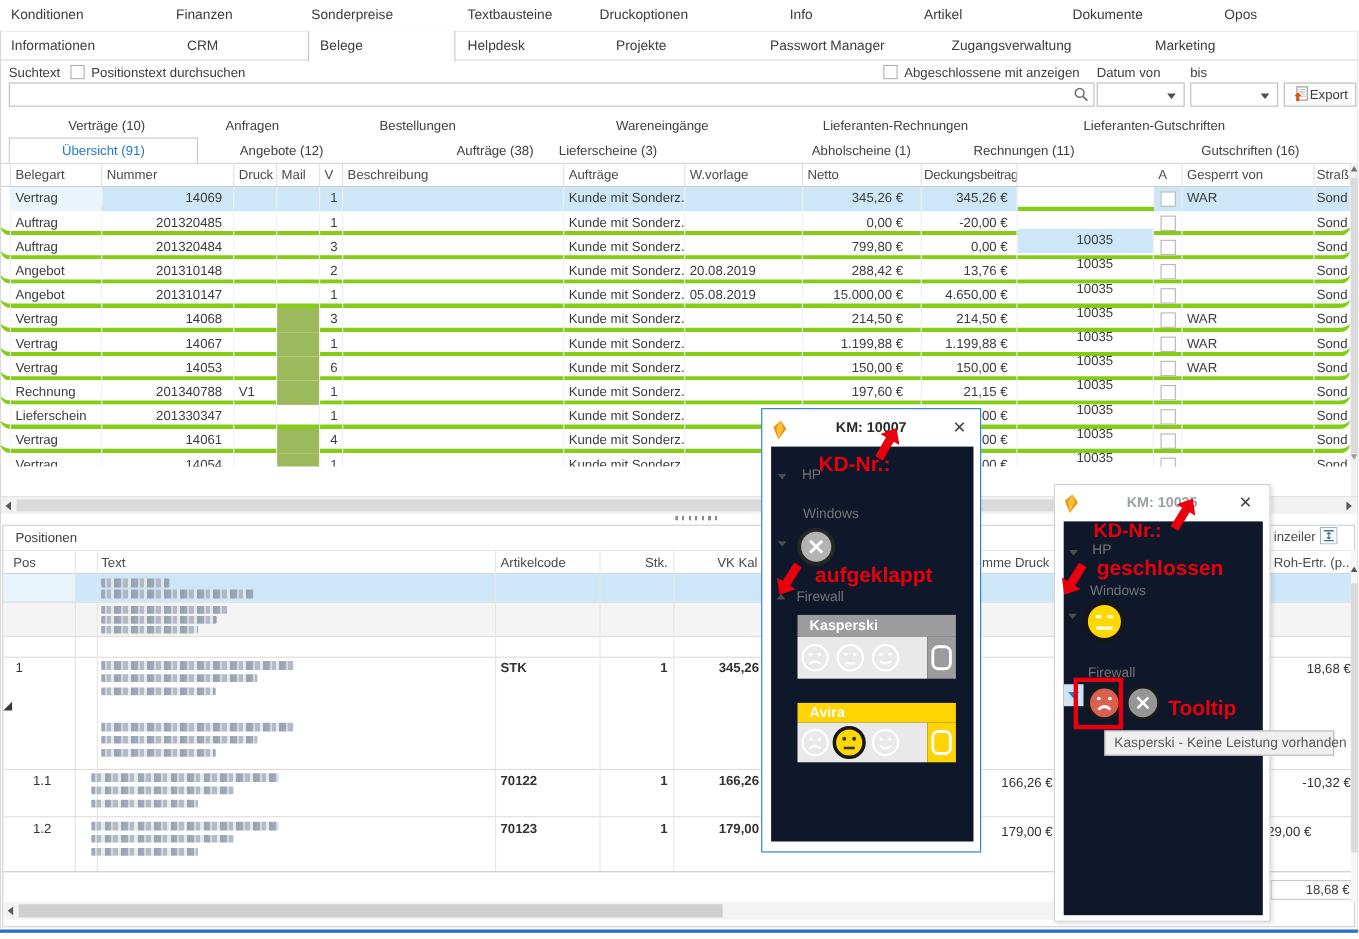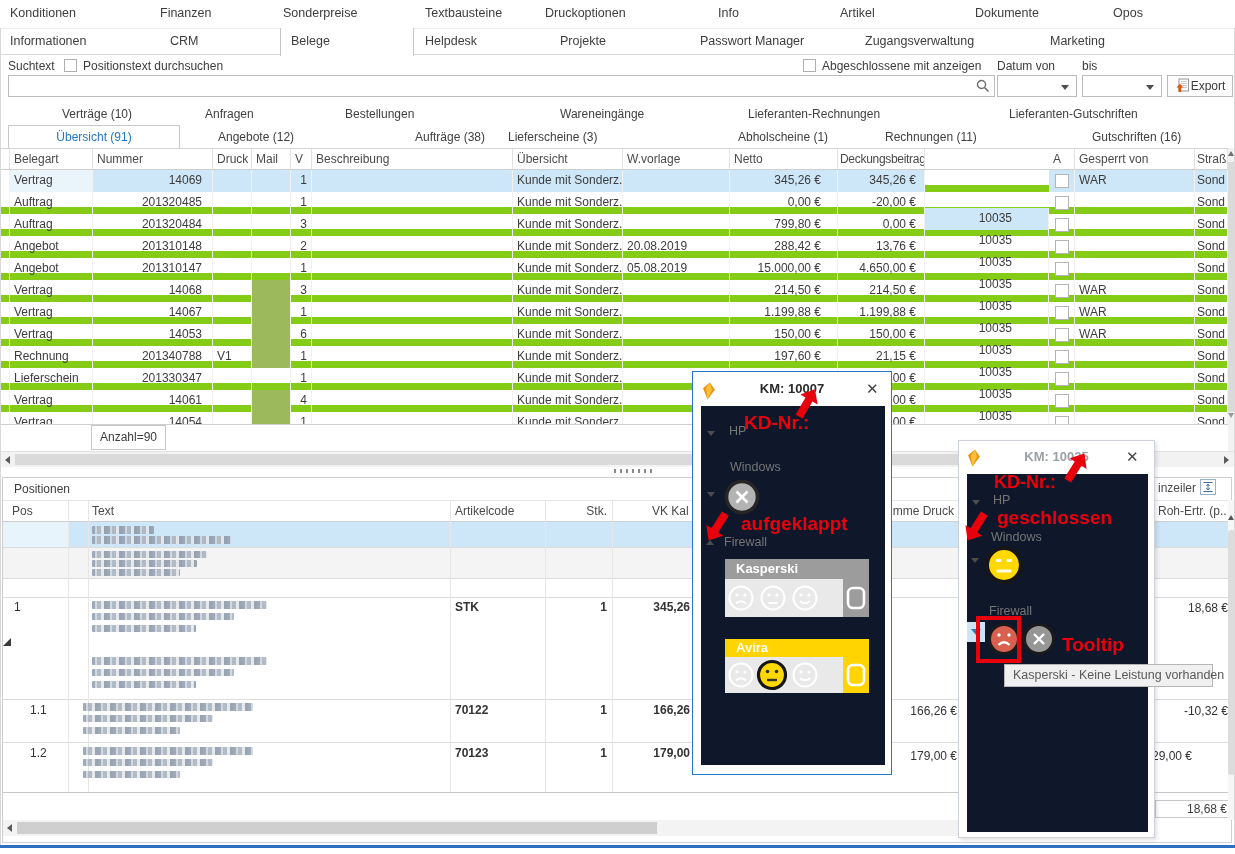--- a/index.html
+++ b/index.html
@@ -25,21 +25,21 @@
   
   .dtab{position:absolute;font-size:12px;color:#404040;white-space:nowrap;}
   .uebersicht-box{position:absolute;left:8px;top:125px;width:172px;height:23px;background:#fff;
       border:1px solid #c9c9c9;border-bottom:none;box-sizing:border-box;text-align:center;
       line-height:22px;color:#1e78c8;z-index:2;}
   
   .g-header{position:absolute;left:0;top:148px;width:1228px;height:22px;display:flex;
       border-top:1px solid #d5d5d5;border-bottom:1px solid #cfcfcf;box-sizing:border-box;color:#4a4a4a;}
   .g-header>div{box-sizing:border-box;border-right:1px solid #e2e2e2;padding:0 4px;line-height:20px;height:100%;overflow:hidden;white-space:nowrap;}
   .g-rows{position:absolute;left:0;top:170px;width:1228px;height:254px;overflow:hidden;}
-  .g-row{display:flex;height:22px;box-sizing:border-box;border-bottom:7px solid #84cc16;background:#fff;}
+  .g-row{display:flex;height:22px;box-sizing:border-box;border-bottom:4px solid #84cc16;background:#fff;border-radius:10px;}
   .g-row>div{box-sizing:border-box;border-right:1px solid #f1f1f1;padding:0 4px;line-height:21px;height:22px;overflow:hidden;white-space:nowrap;}
   .ci{width:10px;}.cbel{width:83px;}.c-num{width:120px;}.cdr{width:39px;}.cma{width:39px;}
   .cv{width:21px;}.cbes{width:201px;}.cemp{width:110px;}.cwv{width:107px;}.cnet{width:108px;}
   .cdb{width:87px;}.ckd{width:124px;margin-top:38px;}.ca{width:26px;}.cgsp{width:120px;}.cstr{width:33px;padding:0 2px!important;}
   .num{text-align:right;}
   .g-row .c-num{padding-right:10px;}.g-row .cnet{padding-right:16px;}.g-row .cdb{padding-right:8px;}.g-row .ckd{padding-right:36px;}
   .g-header .cdb{letter-spacing:-0.3px;padding-left:2px;}
   .sel>div{background:#cde7f8;}
   .sel .cbel{background:#eaf4fb;}
   .sel .ci{background:#fff;}
@@ -129,39 +129,39 @@
     <span class="rtab" style="left:865px;top:34px;">Zugangsverwaltung</span>
     <span class="rtab" style="left:1050px;top:34px;">Marketing</span>
   </div>
 
   <div class="a" style="left:0;top:100px;width:1235px;height:48px;">
     <span class="dtab" style="left:62px;top:7px;">Verträge (10)</span>
     <span class="dtab" style="left:205px;top:7px;">Anfragen</span>
     <span class="dtab" style="left:345px;top:7px;">Bestellungen</span>
     <span class="dtab" style="left:560px;top:7px;">Wareneingänge</span>
     <span class="dtab" style="left:748px;top:7px;">Lieferanten-Rechnungen</span>
-    <span class="dtab" style="left:985px;top:7px;margin-left:24px;">Lieferanten-Gutschriften</span>
+    <span class="dtab" style="left:985px;top:7px;">Lieferanten-Gutschriften</span>
     <span class="dtab" style="left:218px;top:30px;">Angebote (12)</span>
     <span class="dtab" style="left:415px;top:30px;">Aufträge (38)</span>
     <span class="dtab" style="left:508px;top:30px;">Lieferscheine (3)</span>
     <span class="dtab" style="left:738px;top:30px;">Abholscheine (1)</span>
     <span class="dtab" style="left:885px;top:30px;">Rechnungen (11)</span>
     <span class="dtab" style="left:1092px;top:30px;">Gutschriften (16)</span>
   </div>
   <div class="uebersicht-box"><span>Übersicht (91)</span></div>
 
   <div class="g-header">
     <div class="ci"></div>
     <div class="cbel">Belegart</div>
     <div class="c-num">Nummer</div>
     <div class="cdr">Druck</div>
     <div class="cma">Mail</div>
     <div class="cv">V</div>
     <div class="cbes">Beschreibung</div>
-    <div class="cemp">Übersicht</div>
+    <div class="cemp">Aufträge</div>
     <div class="cwv">W.vorlage</div>
     <div class="cnet">Netto</div>
     <div class="cdb">Deckungsbeitrag</div>
     <div class="ckd">KD-Nummer</div>
     <div class="ca">A</div>
     <div class="cgsp">Gesperrt von</div>
     <div class="cstr">Straß</div>
   </div>
 
   <div class="g-rows">
@@ -388,23 +388,20 @@
         <div class="cdb num">0,00 €</div>
         <div class="ckd num">10035</div>
         <div class="ca">
           <span class="cb"></span>
         </div>
         <div class="cgsp"></div>
         <div class="cstr">Sond</div>
       </div>
   </div>
 
-  <div class="a" style="left:0;top:424px;width:1228px;height:27px;border-top:1px solid #cfcfcf;box-sizing:border-box;background:#fff;">
-    <span class="a" style="left:91px;top:0;width:75px;height:25px;border:1px solid #c8c8c8;box-sizing:border-box;text-align:center;line-height:23px;">Anzahl=90</span>
-  </div>
   <div class="sbar" style="left:0;top:451px;width:1235px;height:16px;border-top:1px solid #e3e3e3;box-sizing:border-box;">
     <span class="tri-l a" style="left:5px;top:4px;"></span>
     <span class="sthumb" style="left:15px;top:2px;width:1025px;height:11px;"></span>
     <span class="tri-r a" style="left:1224px;top:4px;"></span>
   </div>
   <div class="sbar" style="left:1228px;top:148px;width:7px;height:303px;">
     <span class="a" style="left:0;top:3px;width:0;height:0;border-left:3.5px solid transparent;border-right:3.5px solid transparent;border-bottom:5px solid #707070;"></span>
     <span class="sthumb" style="left:0;top:14px;width:7px;height:250px;"></span>
     <span class="a" style="left:0;top:265px;width:0;height:0;border-left:3.5px solid transparent;border-right:3.5px solid transparent;border-top:5px solid #9a9a9a;"></span>
   </div>

